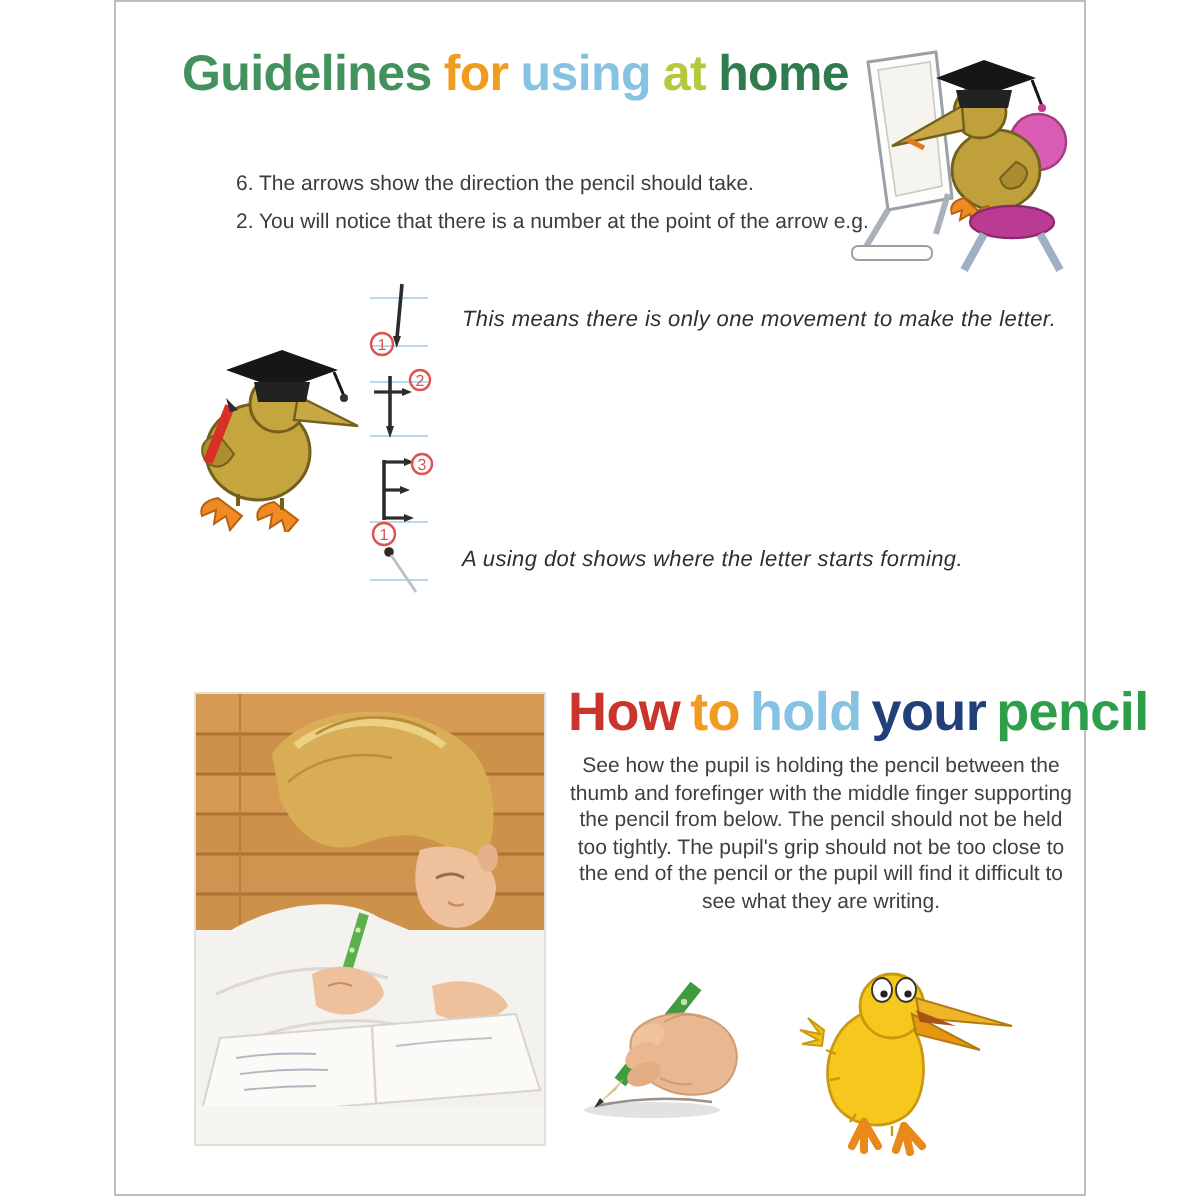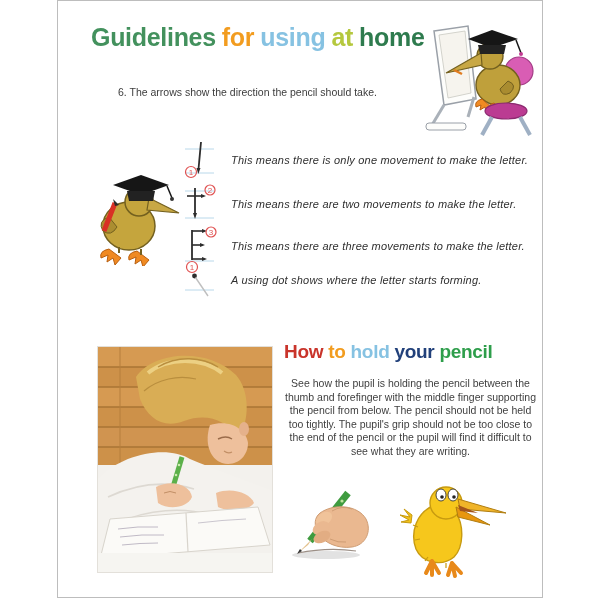--- a/index.html
+++ b/index.html
@@ -14,40 +14,41 @@
   .subtitle{position:absolute;left:28px;top:58px;width:366px;text-align:center;
             font-size:9.5px;color:#8a8a8a;}
   
   .intro{position:absolute;left:60px;top:82px;font-size:10.5px;color:#3c3c3c;line-height:19px;}
   
   .mrow{position:absolute;left:125px;display:flex;align-items:center;gap:14px;height:42px;}
   .mrow .dia{width:34px;height:42px;flex:0 0 34px;}
   .mrow .htext{font-family:Liberation Sans, sans-serif;font-style:italic;font-size:11px;
                color:#2f2f2f;letter-spacing:0.2px;white-space:nowrap;}
   
-  .howtitle{position:absolute;left:226px;top:340px;font-size:19px;font-weight:700;
+  .howtitle{position:absolute;left:226px;top:340px;font-size:27px;font-weight:700;
             letter-spacing:-0.3px;white-space:nowrap;}
   .howtitle span{display:inline-block;margin-right:5px;}
   .howbody{position:absolute;left:226px;top:376px;width:253px;font-size:10.5px;
            line-height:13.6px;color:#3f3f3f;text-align:center;}
   .photo{position:absolute;left:39px;top:345px;width:174px;height:225px;border:1px solid #e3e0da;}
   .art{position:absolute;}
 </style>
 </head>
 <body>
 
 <div id="canvas">
   <div class="page">
 
     <div class="title">
       <span style="color: rgb(67, 145, 93);">Guidelines</span><span style="color: rgb(242, 156, 31);">for</span><span style="color: rgb(134, 194, 226);">using</span><span style="color: rgb(181, 200, 62);">at</span><span style="color: rgb(46, 123, 78);">home</span>
     </div>
 
     <div class="intro">
       <div>6. The arrows show the direction the pencil should take.</div>
+      <div>2. You will notice that there is a number at the point of the arrow e.g.</div>
     </div>
 
     <svg class="art" style="left:366px;top:22px" width="118" height="114" viewBox="0 0 118 114">
 
       <polygon points="10,8 44,3 52,76 20,82" fill="#fdfdfb" stroke="#9aa0a8" stroke-width="1.5"></polygon>
       <polygon points="15,12 41,8 47,70 24,75" fill="#f6f4ee" stroke="#c9c9c2" stroke-width="0.8"></polygon>
       <line x1="20" y1="82" x2="8" y2="102" stroke="#aab1b9" stroke-width="3"></line>
       <line x1="50" y1="74" x2="44" y2="94" stroke="#aab1b9" stroke-width="3"></line>
       <rect x="2" y="100" width="40" height="7" rx="3" fill="#fdfdfb" stroke="#9aa0a8"></rect>
 
@@ -123,37 +124,35 @@
       <svg class="dia" viewBox="0 0 34 42">
         <line x1="2" y1="8" x2="31" y2="8" stroke="#b9d8ea" stroke-width="1"></line>
         <line x1="2" y1="35" x2="31" y2="35" stroke="#b9d8ea" stroke-width="1"></line>
         <line x1="12" y1="5" x2="12" y2="31" stroke="#2c2c2c" stroke-width="1.8"></line>
         <polygon points="10,30 14,30 12,36" fill="#2c2c2c"></polygon>
         <line x1="4" y1="13" x2="19" y2="13" stroke="#2c2c2c" stroke-width="1.6"></line>
         <polygon points="18,11 18,15 23,13" fill="#2c2c2c"></polygon>
         <circle cx="27" cy="7" r="5" fill="none" stroke="#e05252" stroke-width="1.2"></circle>
         <text x="27" y="9.8" font-size="8" fill="#e05252" text-anchor="middle" font-family="Liberation Sans,sans-serif">2</text>
       </svg>
-      <div class="htext">This means there are two movements to make the letter.</div>
     </div>
 
     <div class="mrow" style="top:224px">
       <svg class="dia" viewBox="0 0 34 42">
         <line x1="2" y1="36" x2="31" y2="36" stroke="#b9d8ea" stroke-width="1"></line>
         <line x1="9" y1="5" x2="9" y2="35" stroke="#2c2c2c" stroke-width="1.8"></line>
         <line x1="9" y1="6" x2="20" y2="6" stroke="#2c2c2c" stroke-width="1.6"></line>
         <polygon points="19,4 19,8 24,6" fill="#2c2c2c"></polygon>
         <line x1="9" y1="20" x2="18" y2="20" stroke="#2c2c2c" stroke-width="1.6"></line>
         <polygon points="17,18 17,22 22,20" fill="#2c2c2c"></polygon>
         <line x1="9" y1="34" x2="20" y2="34" stroke="#2c2c2c" stroke-width="1.6"></line>
         <polygon points="19,32 19,36 24,34" fill="#2c2c2c"></polygon>
         <circle cx="28" cy="7" r="5" fill="none" stroke="#e05252" stroke-width="1.2"></circle>
         <text x="28" y="9.8" font-size="8" fill="#e05252" text-anchor="middle" font-family="Liberation Sans,sans-serif">3</text>
       </svg>
-      <div class="htext">This means there are three movements to make the letter.</div>
     </div>
 
     <div class="mrow" style="top:261px;height:36px">
       <svg class="dia" viewBox="0 0 34 42">
         <line x1="2" y1="31" x2="31" y2="31" stroke="#b9d8ea" stroke-width="1"></line>
         <circle cx="9" cy="8" r="5.5" fill="none" stroke="#e05252" stroke-width="1.2"></circle>
         <text x="9" y="10.8" font-size="8" fill="#e05252" text-anchor="middle" font-family="Liberation Sans,sans-serif">1</text>
         <circle cx="11.5" cy="17" r="2.4" fill="#2c2c2c"></circle>
         <line x1="12.5" y1="18.5" x2="25" y2="37" stroke="#bfbfbf" stroke-width="1.4"></line>
       </svg>

